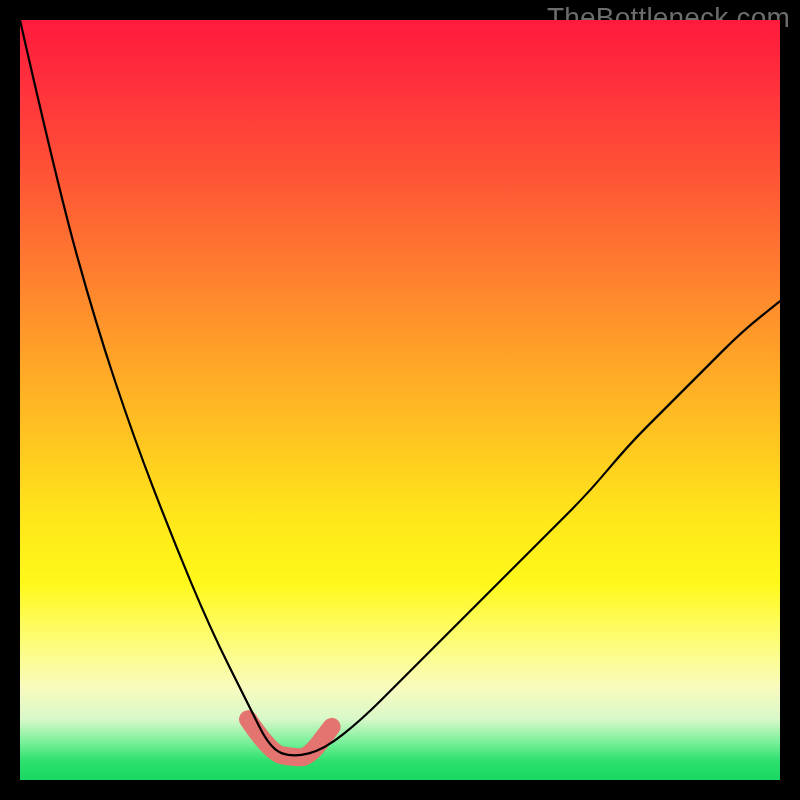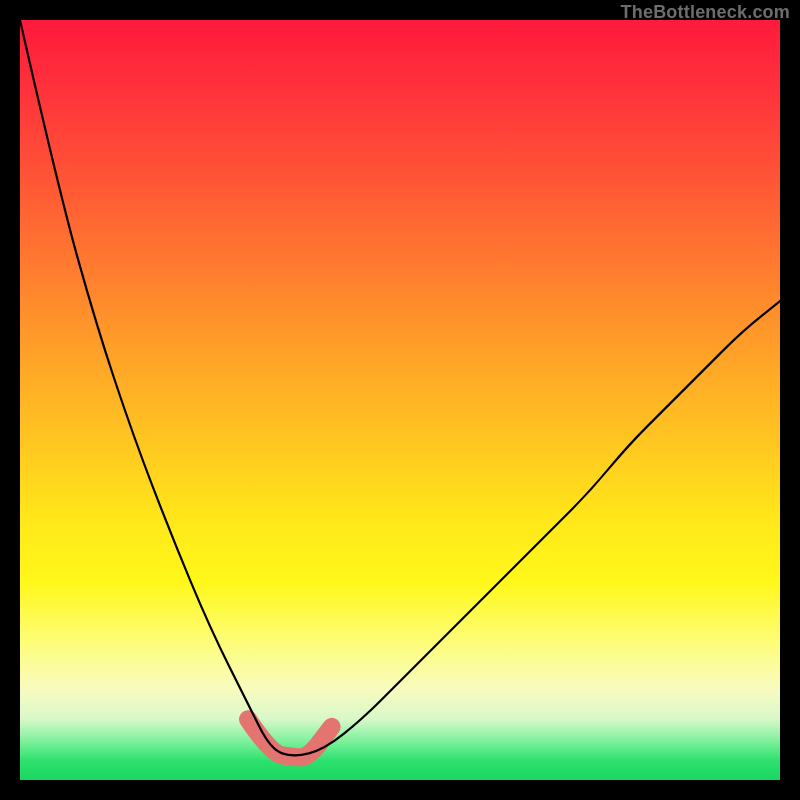--- a/index.html
+++ b/index.html
@@ -43,22 +43,22 @@
       #7af09a 95%,
       #2de06e 97.5%,
       #19d862 100%
     );
   }
   .watermark {
     position: absolute;
     top: 2px;
     right: 10px;
     color: #6d6d6d;
-    font-size: 18px;
-    font-weight: 700;
+    font-size: 28px;
+    font-weight: 400;
     letter-spacing: 0.2px;
     user-select: none;
   }
   svg.curves {
     position: absolute;
     inset: 0;
     width: 760px;
     height: 760px;
   }
   .curve {

